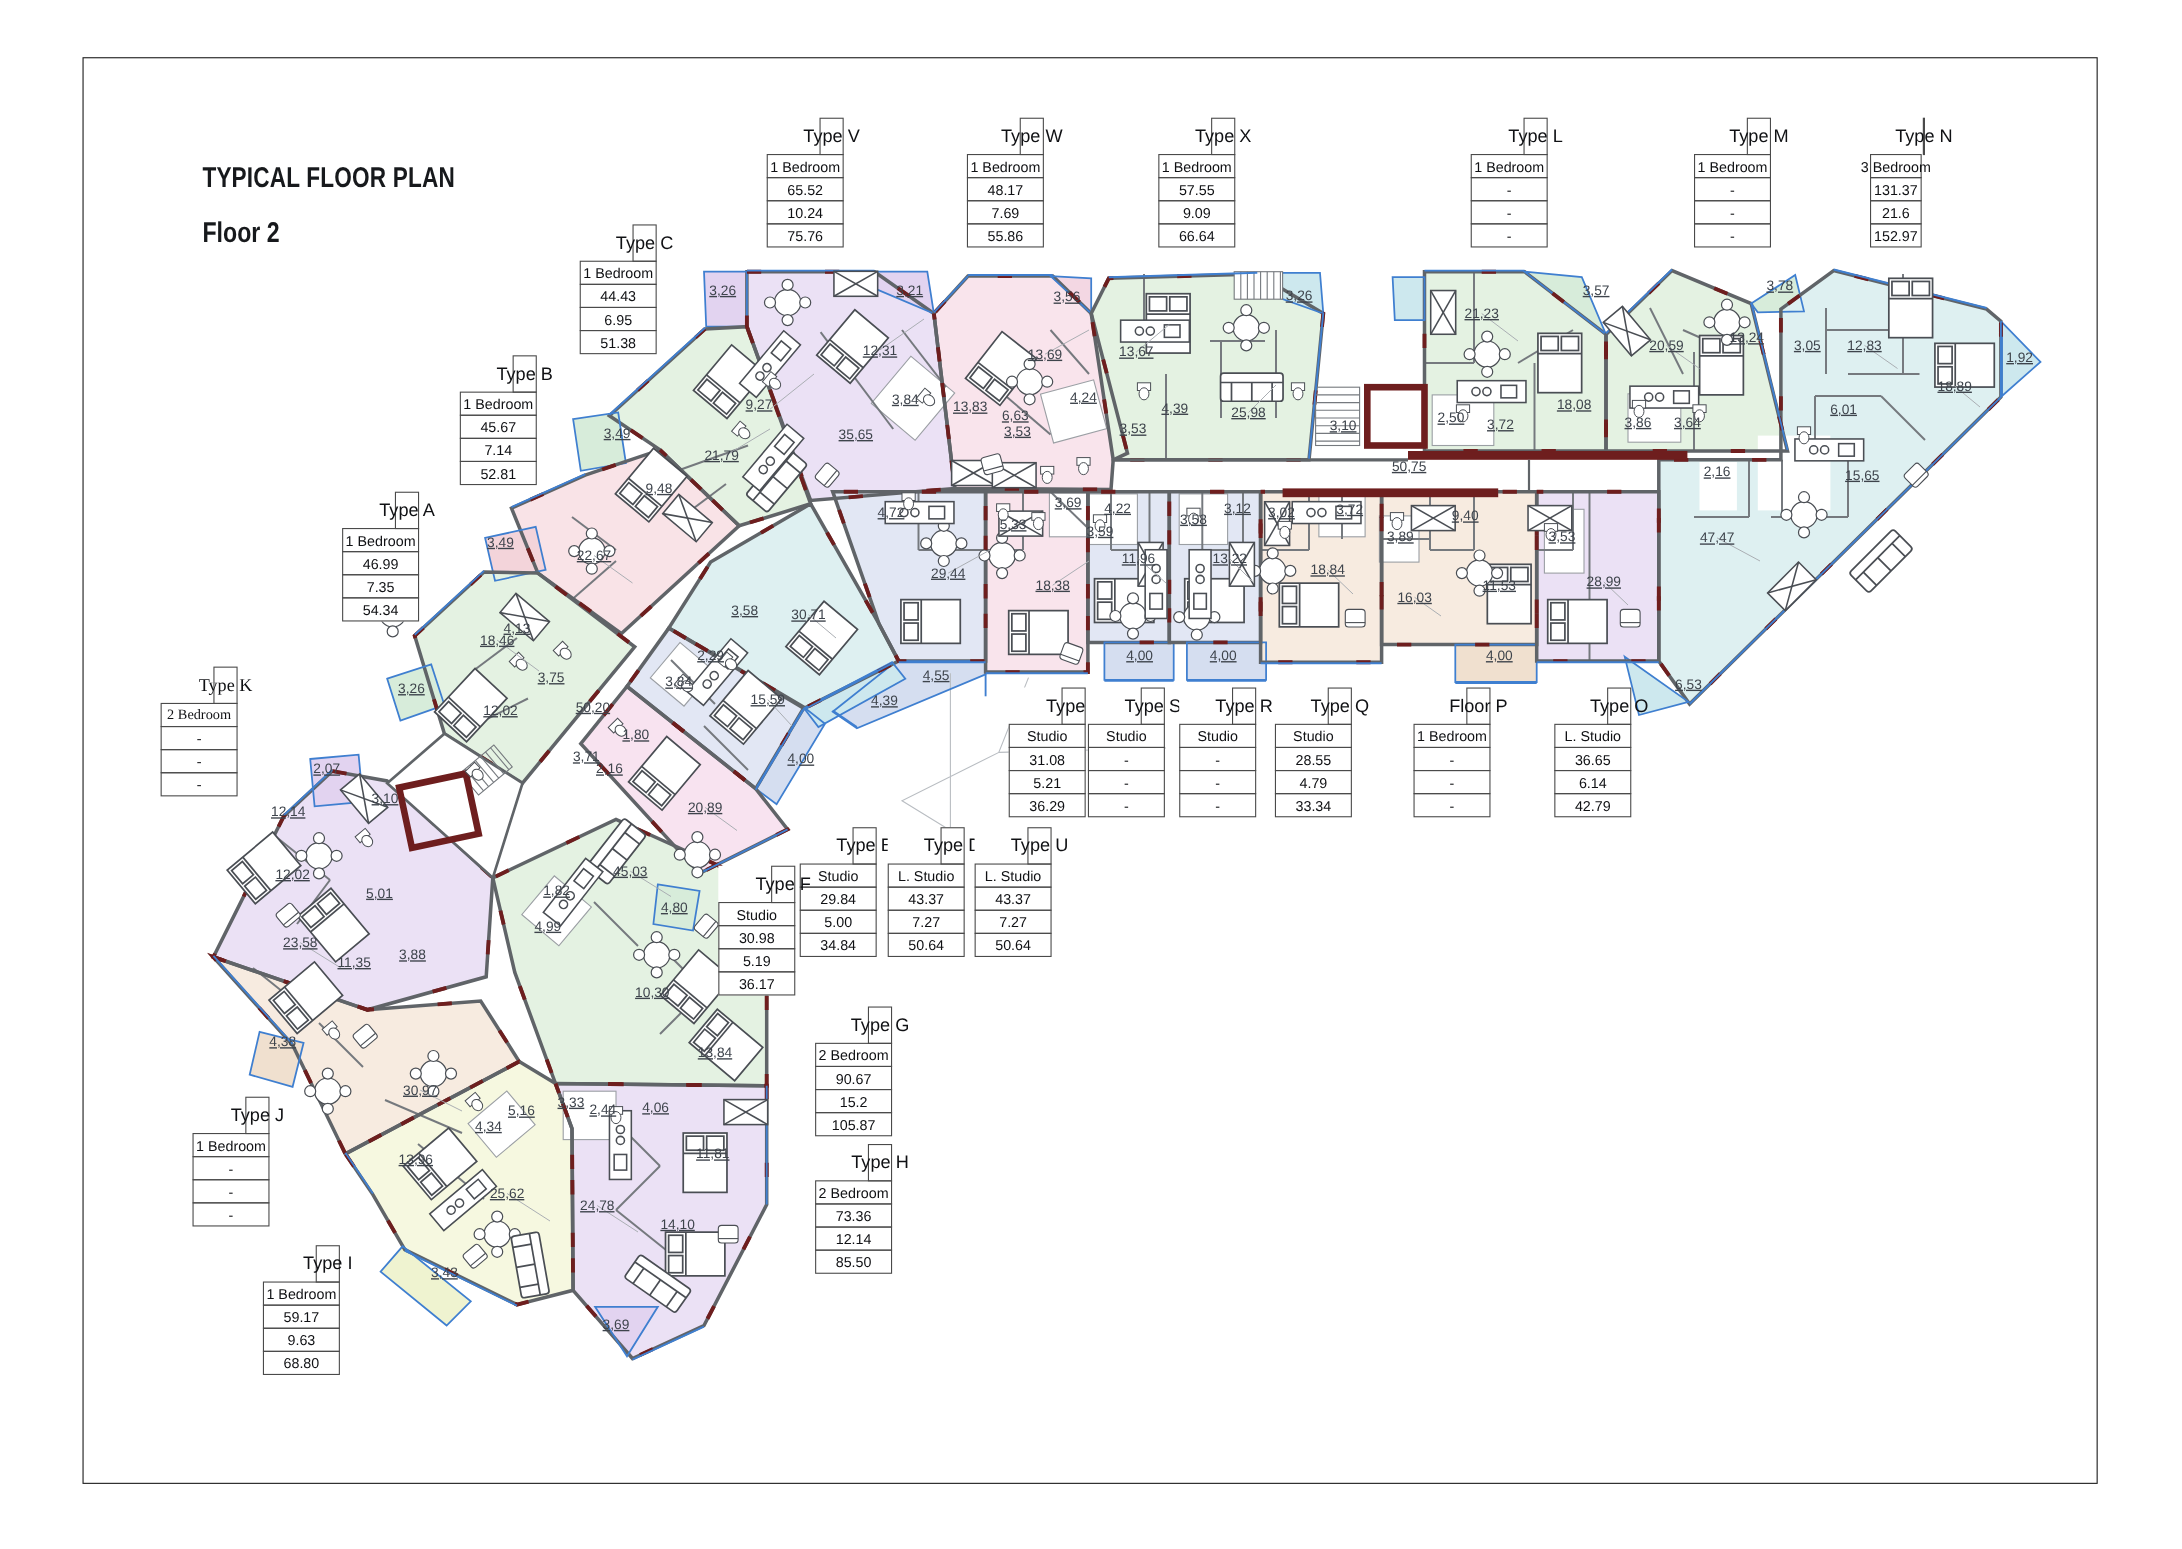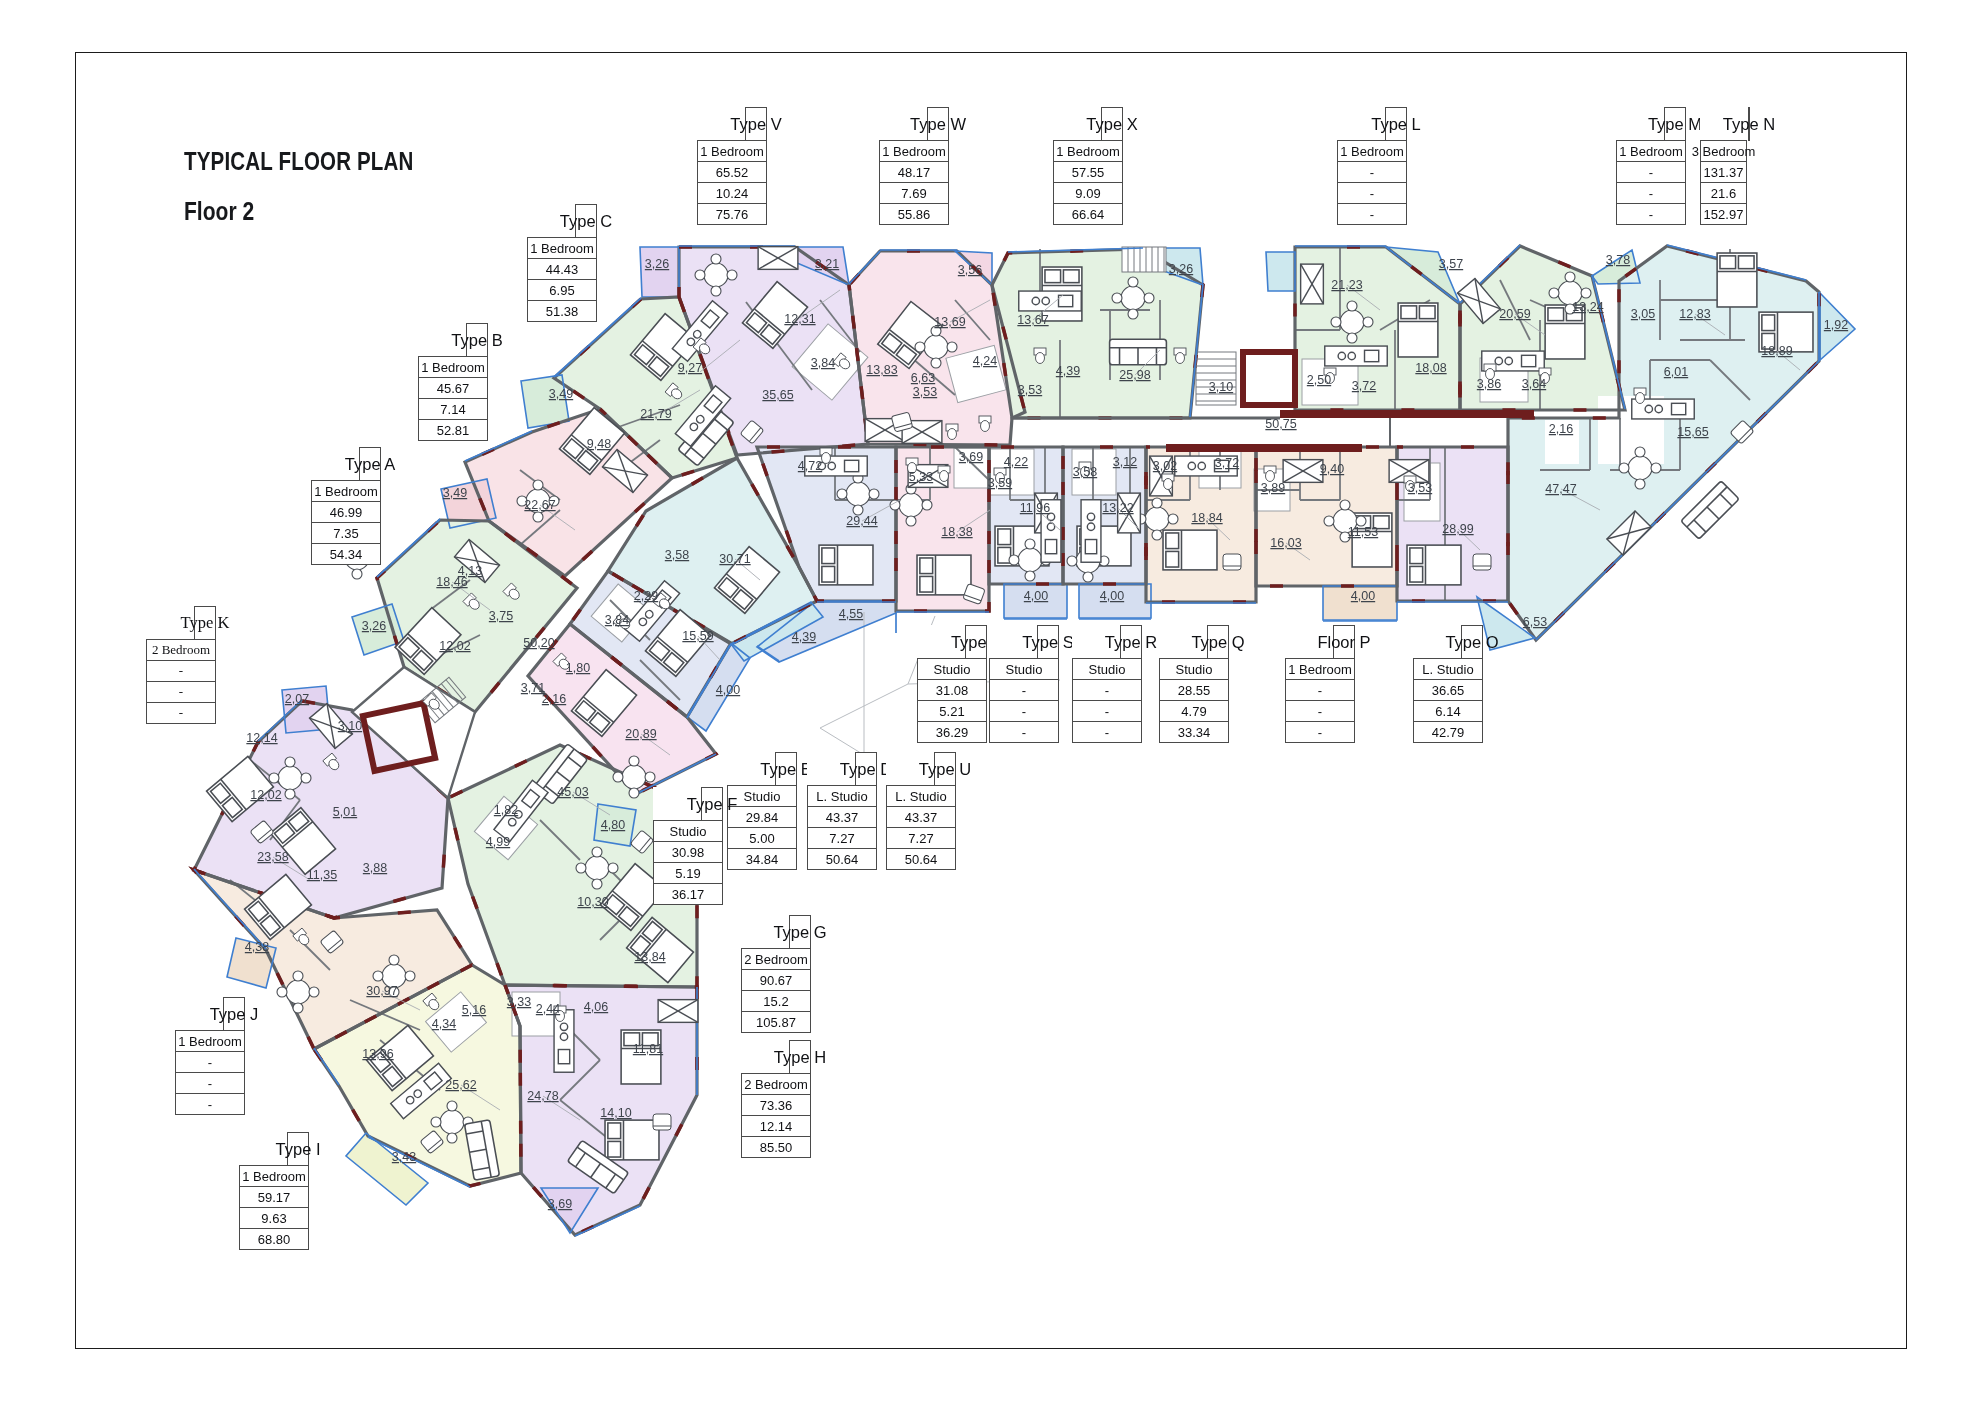--- a/index.html
+++ b/index.html
@@ -1349,21 +1349,21 @@
     </div>
 
 <div class="tbl" style="left:1337px;top:107px;">
       <div class="hd">Type L</div>
       <div class="r">1 Bedroom</div>
       <div class="r">-</div>
       <div class="r">-</div>
       <div class="r">-</div>
     </div>
 
-<div class="tbl" style="left:1580px;top:107px;padding-left:36px;">
+<div class="tbl" style="left:1504px;top:107px;padding-left:36px;">
       <div class="hd">Type M</div>
       <div class="r">1 Bedroom</div>
       <div class="r">-</div>
       <div class="r">-</div>
       <div class="r">-</div>
     </div>
 
 <div class="tbl" style="left:1700px;top:107px;width:47px;">
       <div class="hd">Type N</div>
       <div class="r">3 Bedroom</div>

